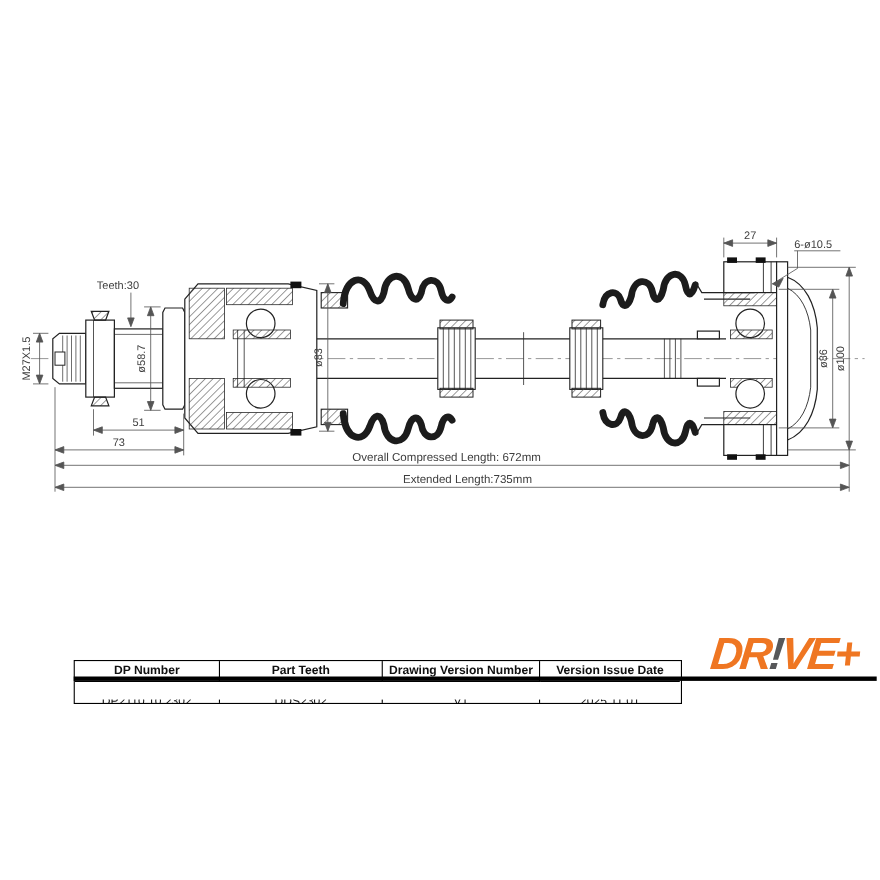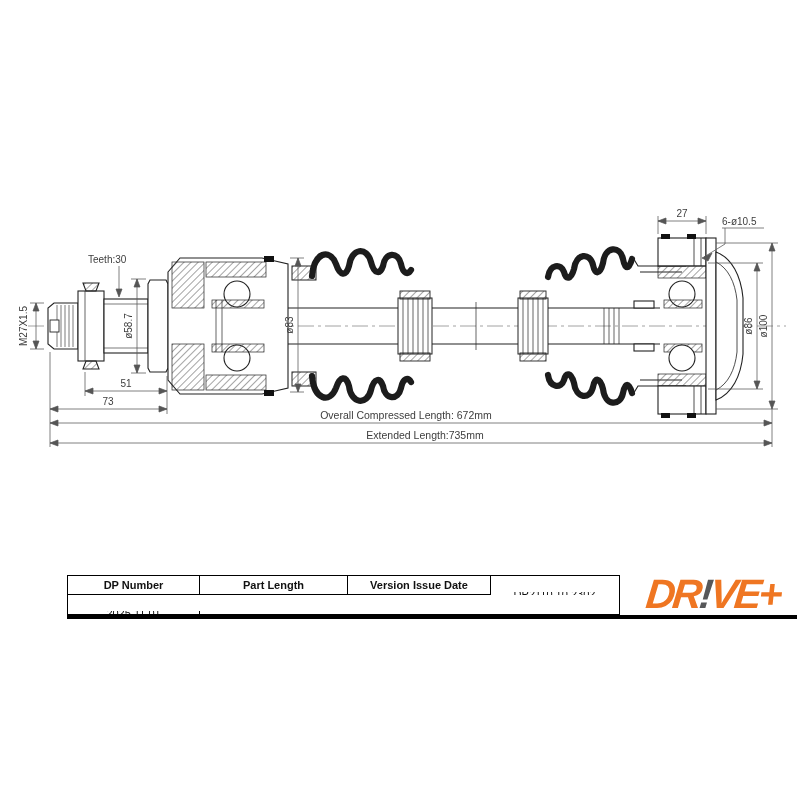--- a/index.html
+++ b/index.html
@@ -3,21 +3,21 @@
 <meta charset="utf-8">
 <style>
   html,body{margin:0;padding:0;background:#fff;}
   .page{position:relative;width:800px;height:800px;background:#ffffff;overflow:hidden;
         font-family:"Liberation Sans",sans-serif;}
   svg{position:absolute;left:0;top:0;}
   svg text{font-family:"Liberation Sans",sans-serif;fill:#3d3d3d;}
   .dim-t{font-size:10px;}
   .len-t{font-size:10.5px;}
   
-  .titleblock{position:absolute;left:67px;top:575px;width:553px;height:40px;
+  .titleblock{position:absolute;left:67px;top:600px;width:553px;height:40px;
       border:1.6px solid #000;box-sizing:border-box;display:grid;
       grid-template-columns:132px 148px 143px 127px;grid-template-rows:1fr 1fr;}
   .tb-cell{border-right:1px solid #000;border-bottom:1px solid #000;display:flex;
       align-items:center;justify-content:center;font-size:11px;color:#111;
       white-space:nowrap;overflow:hidden;}
   .tb-cell:nth-child(4n){border-right:none;}
   .tb-cell.rowlast{border-bottom:none;margin-top:16px;}
   .tb-head{font-weight:bold;}
   .thickbar{position:absolute;left:67px;top:615px;width:730px;height:3.5px;background:#000;}
   
@@ -253,23 +253,26 @@
     <text class="dim-t" x="682" y="217" text-anchor="middle">27</text>
     <text class="dim-t" x="722" y="225" text-anchor="start">6-ø10.5</text>
     <text class="dim-t" transform="rotate(-90 752 326)" x="752" y="326" text-anchor="middle">ø86</text>
     <text class="dim-t" transform="rotate(-90 767 326)" x="767" y="326" text-anchor="middle">ø100</text>
     <text class="len-t" x="406" y="419" text-anchor="middle">Overall  Compressed  Length: 672mm</text>
     <text class="len-t" x="425" y="439" text-anchor="middle">Extended  Length:735mm</text>
   </svg>
 
   <div class="titleblock">
     <div class="tb-cell tb-head">DP Number</div>
-    <div class="tb-cell tb-head">Part Length</div>
+    <div class="tb-cell tb-head">Part Teeth</div>
+    <div class="tb-cell tb-head">Drawing Version Number</div>
     <div class="tb-cell tb-head">Version Issue Date</div>
     <div class="tb-cell rowlast">DP2110.10.2302</div>
+    <div class="tb-cell rowlast">DDS2302</div>
+    <div class="tb-cell rowlast">V1</div>
     <div class="tb-cell rowlast">2025.11.01</div>
   </div>
   <div class="thickbar"></div>
 
   <div class="logo">
     <span class="orange">DR</span>
       <span class="gray">!</span>
       <span class="orange">VE+</span>
   </div>
 

